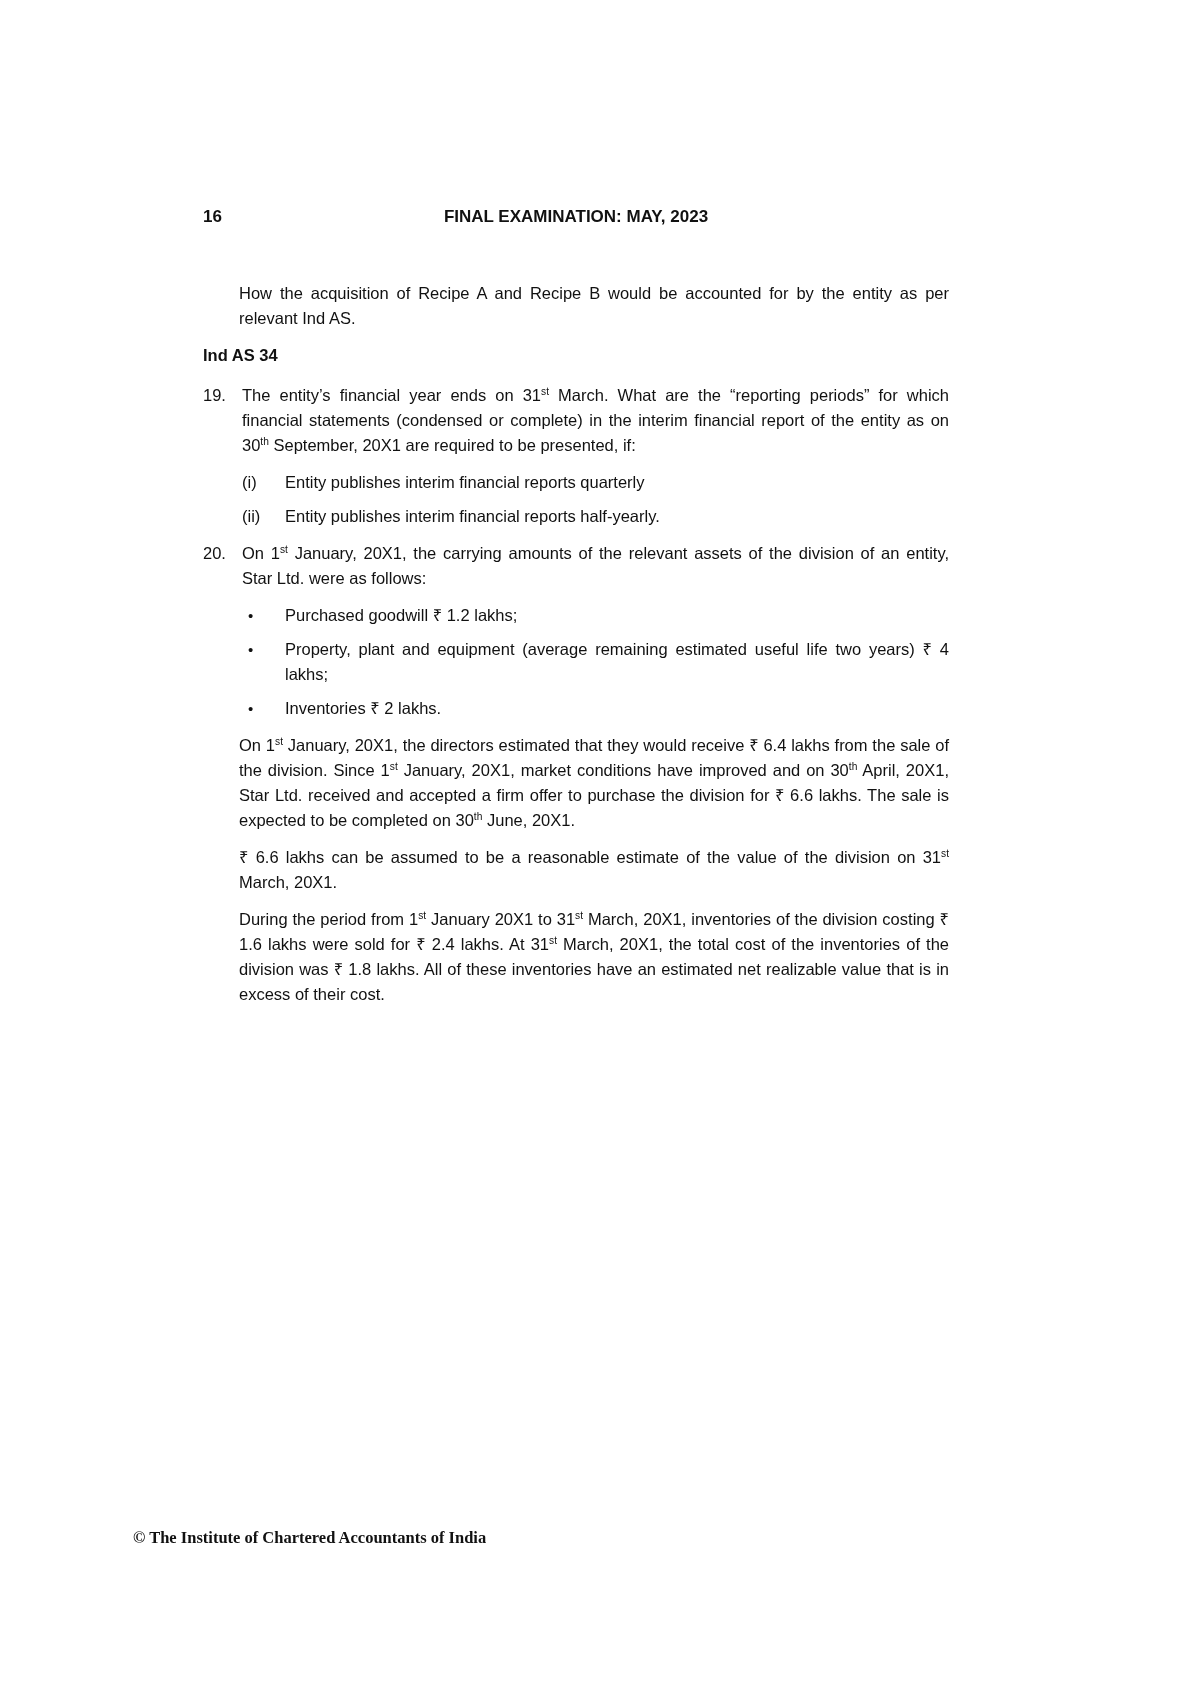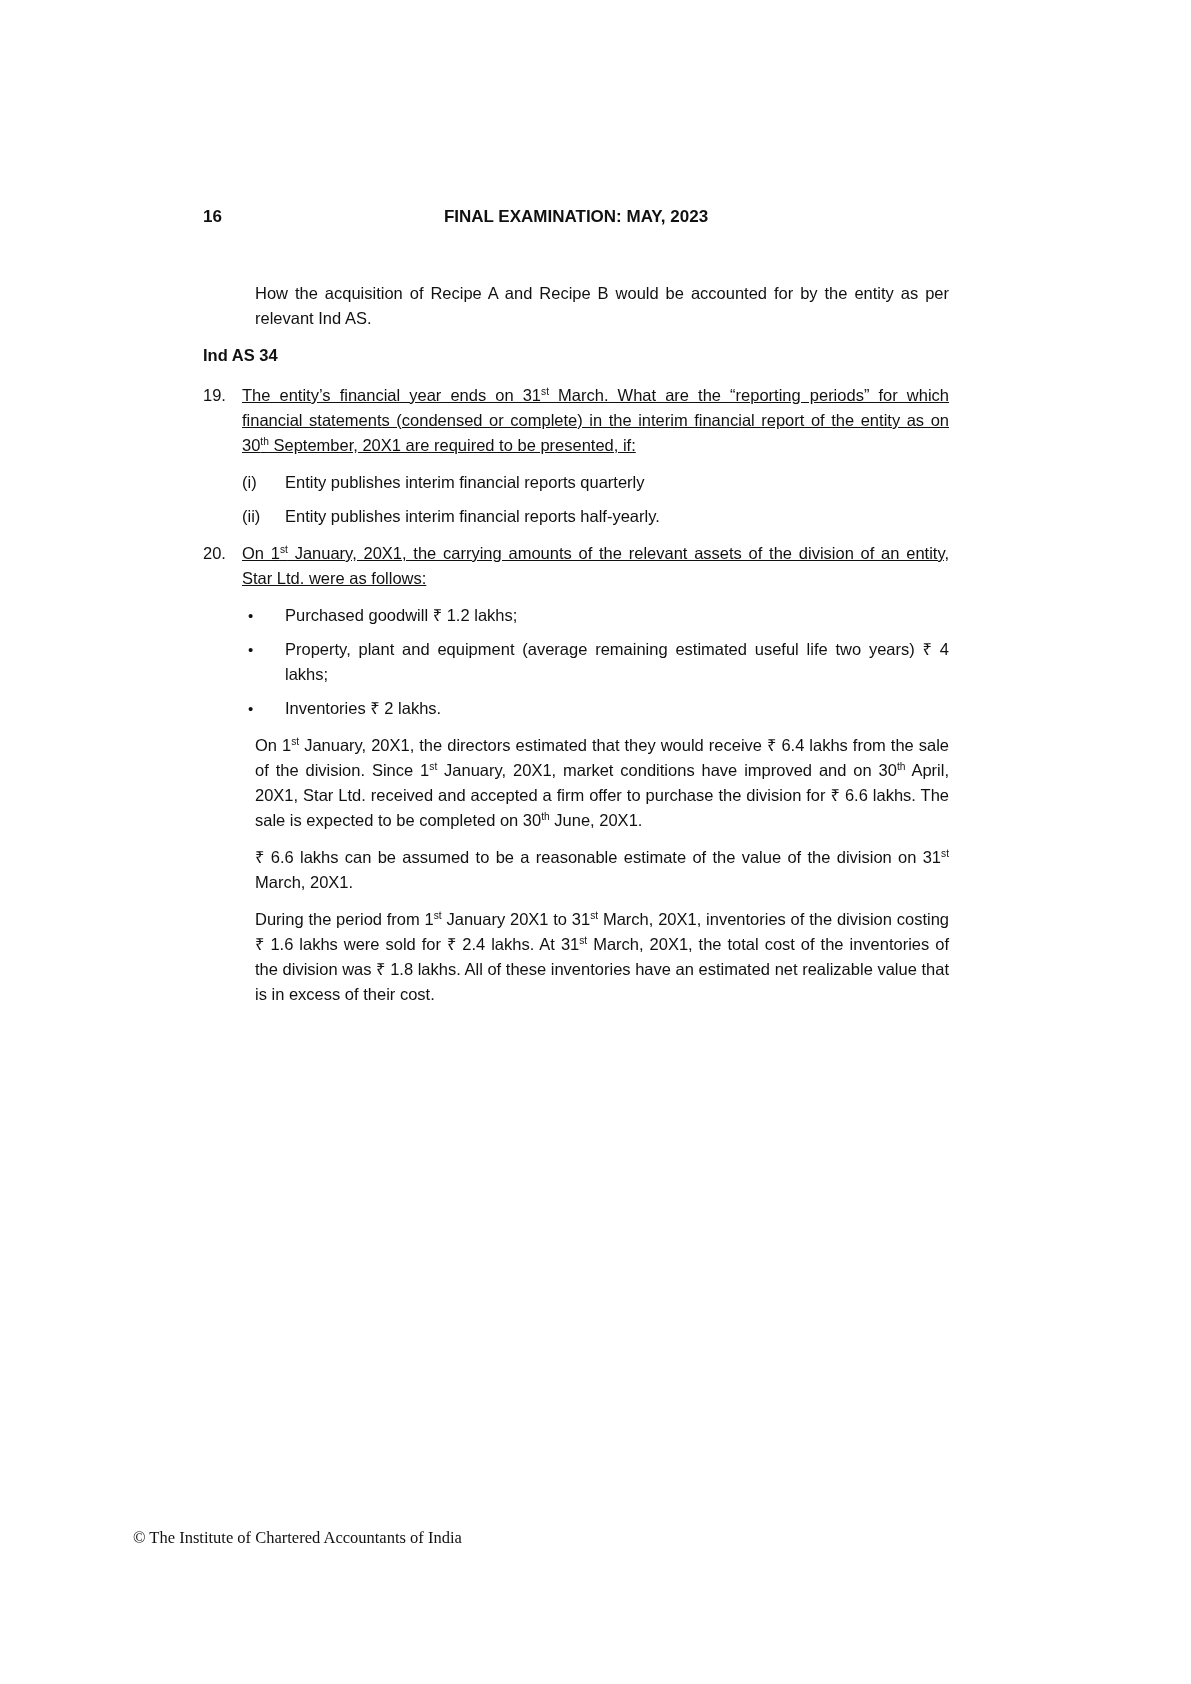--- a/index.html
+++ b/index.html
@@ -26,43 +26,43 @@
   .header {
     position: relative;
     text-align: center;
     font-weight: bold;
     font-size: 17px;
     margin-bottom: 52px;
   }
   .pagenum { position: absolute; left: 0; top: 0; }
   .just { text-align: justify; }
   .para { margin-bottom: 12px; }
-  .indent1 { margin-left: 52px; }
+  .indent1 { margin-left: 36px; }
   .heading {
     font-weight: bold;
     font-size: 16.5px;
     margin: 6px 0 15px 0;
   }
   .qrow { display: flex; margin-bottom: 12px; }
   .qnum { flex: 0 0 39px; }
-  .qtext { flex: 1; text-decoration: underline; }
+  .qtext { flex: 1; }
   .subrow { display: flex; margin: 0 0 9px 39px; }
   .sublabel { flex: 0 0 43px; }
   .subtext { flex: 1; }
   .bulletrow { display: flex; margin: 0 0 9px 39px; }
   .bullet { flex: 0 0 43px; padding-left: 6px; font-size: 15px; }
   .btext { flex: 1; }
   .lastsub { margin-bottom: 12px; align-items: center; }
   sup { font-size: 0.62em; vertical-align: super; line-height: 0; }
   .footer {
     position: absolute;
     left: 133px;
     top: 1528px;
     font-family: "Liberation Serif", serif;
-    font-weight: normal;
+    font-weight: bold;
     font-size: 16.5px;
     color: #111111;
   }
 </style>
 </head>
 <body>
 
 <div class="page">
   <div class="content">
 

